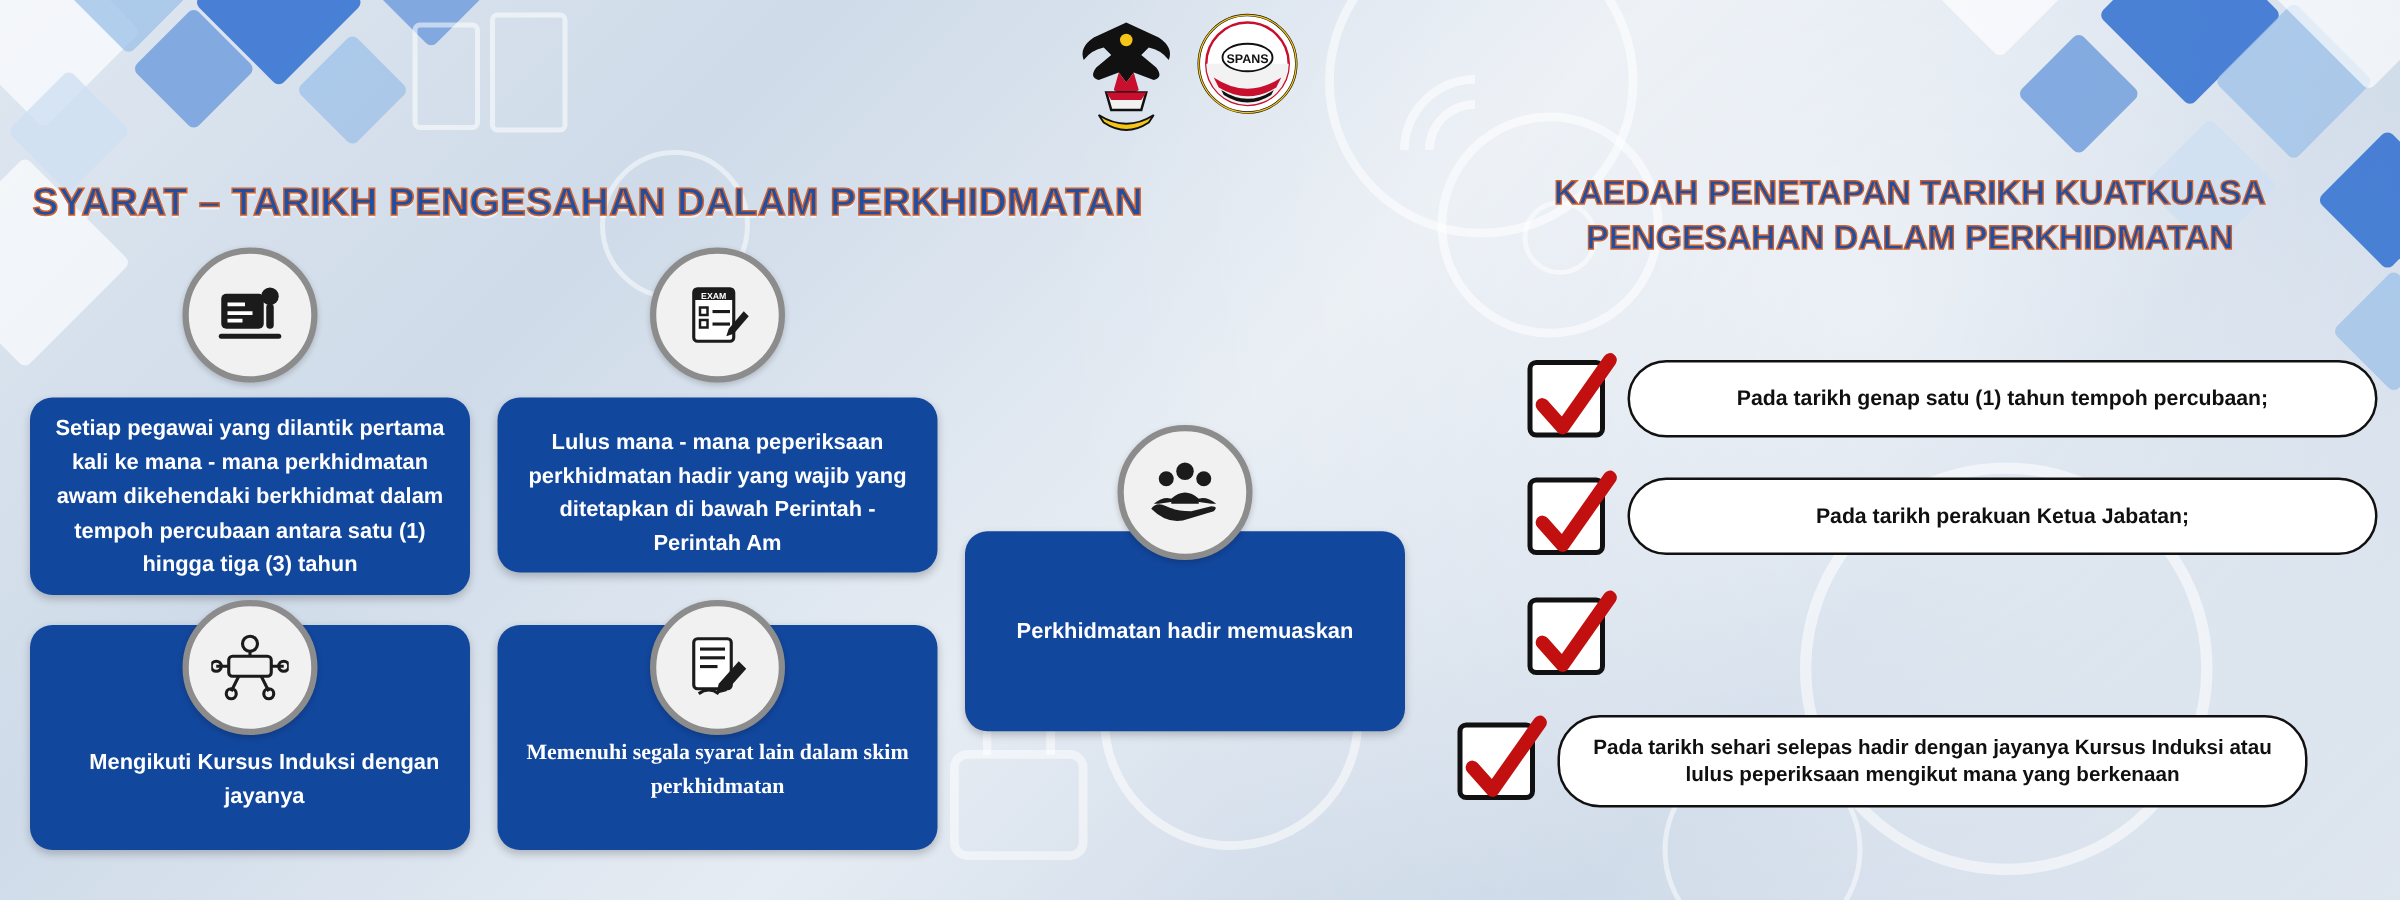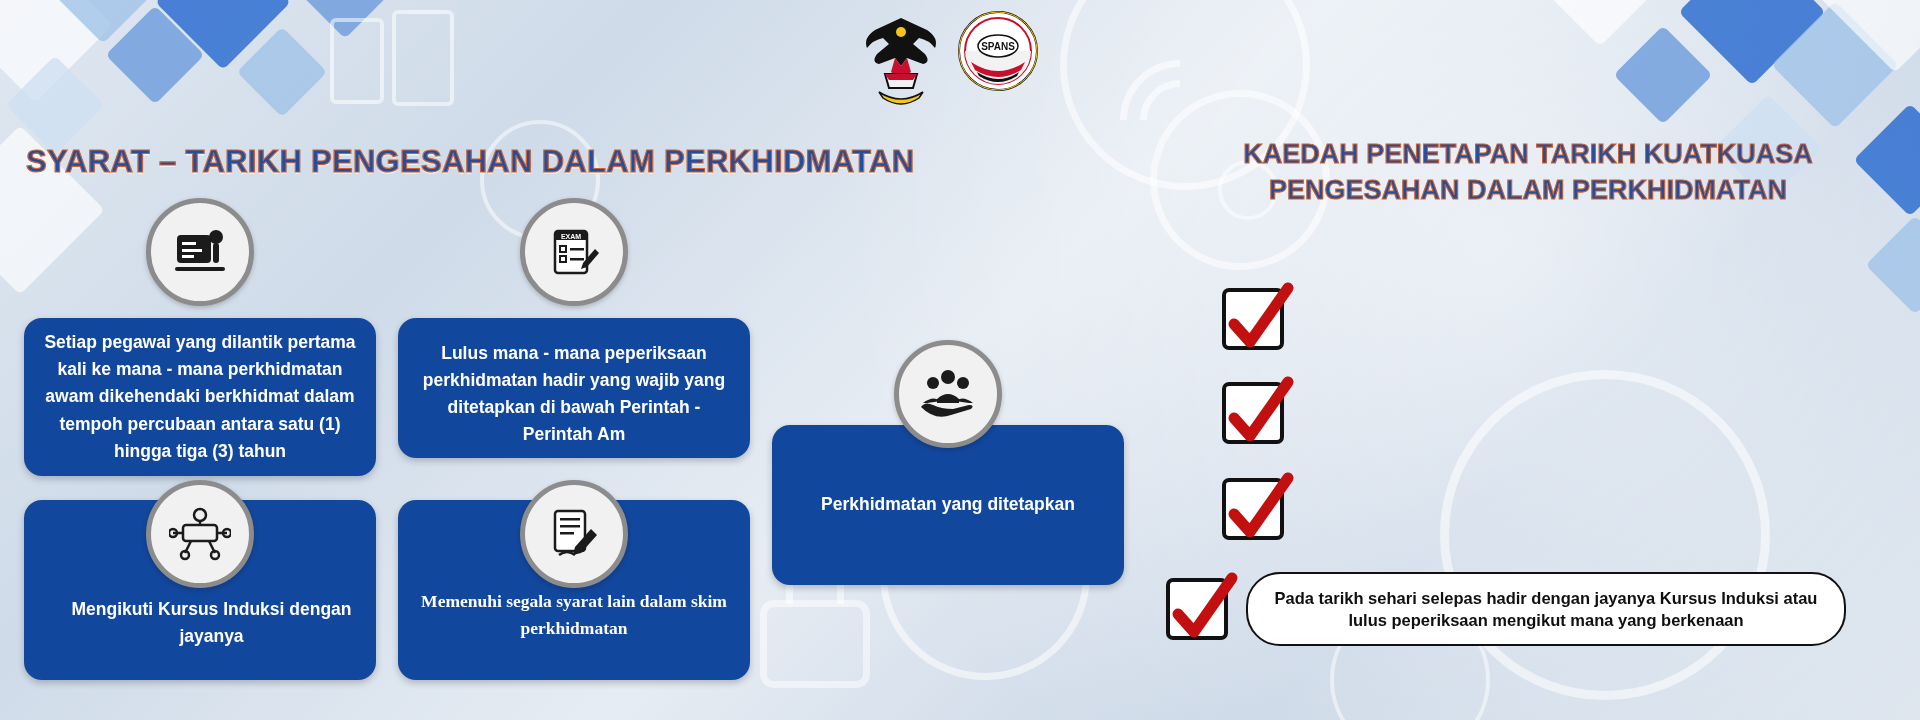--- a/index.html
+++ b/index.html
@@ -235,21 +235,21 @@
     <rect x="10" y="6" width="30" height="40" rx="3" fill="#fff" stroke="#1b1b1b" stroke-width="2.5"></rect>
     <rect x="15" y="13" width="20" height="2.5" fill="#1b1b1b"></rect>
     <rect x="15" y="20" width="20" height="2.5" fill="#1b1b1b"></rect>
     <rect x="15" y="27" width="14" height="2.5" fill="#1b1b1b"></rect>
     <path d="M30 42 L46 24 L52 30 L36 48 L28 50 Z" fill="#1b1b1b"></path>
     <path d="M14 50 Q22 44 30 50" fill="none" stroke="#1b1b1b" stroke-width="2.5"></path>
   </svg>
 </div>
 
 <div class="card c5">
-  <span>Perkhidmatan yang ditetapkan</span>
+  <span>Perkhidmatan hadir memuaskan</span>
 </div>
 <div class="circle-icon ci5">
   <svg width="62" height="58" viewBox="0 0 62 58">
     <circle cx="31" cy="12" r="7" fill="#1b1b1b"></circle>
     <circle cx="16" cy="18" r="6" fill="#1b1b1b"></circle>
     <circle cx="46" cy="18" r="6" fill="#1b1b1b"></circle>
     <path d="M20 34 Q31 24 42 34 L42 38 L20 38 Z" fill="#1b1b1b"></path>
     <path d="M6 38 Q16 30 24 36 L10 38 Z" fill="#1b1b1b"></path>
     <path d="M56 38 Q46 30 38 36 L52 38 Z" fill="#1b1b1b"></path>
     <path d="M4 42 Q18 56 34 50 L54 44 Q58 40 52 40 L36 44 Q24 44 16 40 Q8 36 4 42 Z" fill="#1b1b1b"></path>
@@ -257,28 +257,30 @@
 </div>
 
 <div class="right-title">KAEDAH PENETAPAN TARIKH KUATKUASA PENGESAHAN DALAM PERKHIDMATAN</div>
 
 <div class="chk-row r1">
   <div class="chkbox">
     <svg width="78" height="80" viewBox="0 0 78 80">
         <path d="M14 44 L30 62 L68 8" fill="none" stroke="#c20f0f" stroke-width="11" stroke-linecap="round" stroke-linejoin="round"></path>
       </svg>
   </div>
+  <div class="pill">Pada tarikh genap satu (1) tahun tempoh percubaan;</div>
 </div>
 
 <div class="chk-row r2">
   <div class="chkbox">
     <svg width="78" height="80" viewBox="0 0 78 80">
         <path d="M14 44 L30 62 L68 8" fill="none" stroke="#c20f0f" stroke-width="11" stroke-linecap="round" stroke-linejoin="round"></path>
       </svg>
   </div>
+  <div class="pill">Pada tarikh perakuan Ketua Jabatan;</div>
 </div>
 
 <div class="chk-row r3">
   <div class="chkbox">
     <svg width="78" height="80" viewBox="0 0 78 80">
         <path d="M14 44 L30 62 L68 8" fill="none" stroke="#c20f0f" stroke-width="11" stroke-linecap="round" stroke-linejoin="round"></path>
       </svg>
   </div>
 </div>
 

